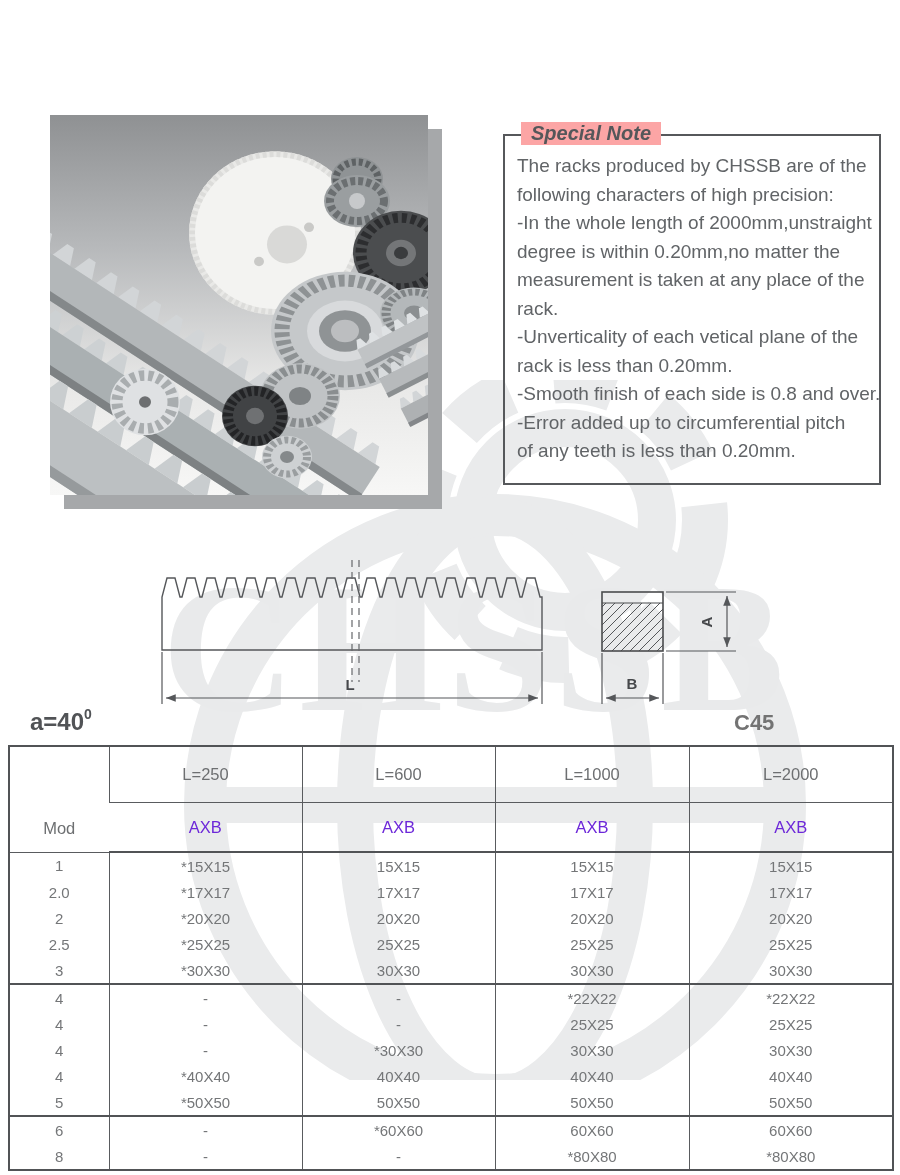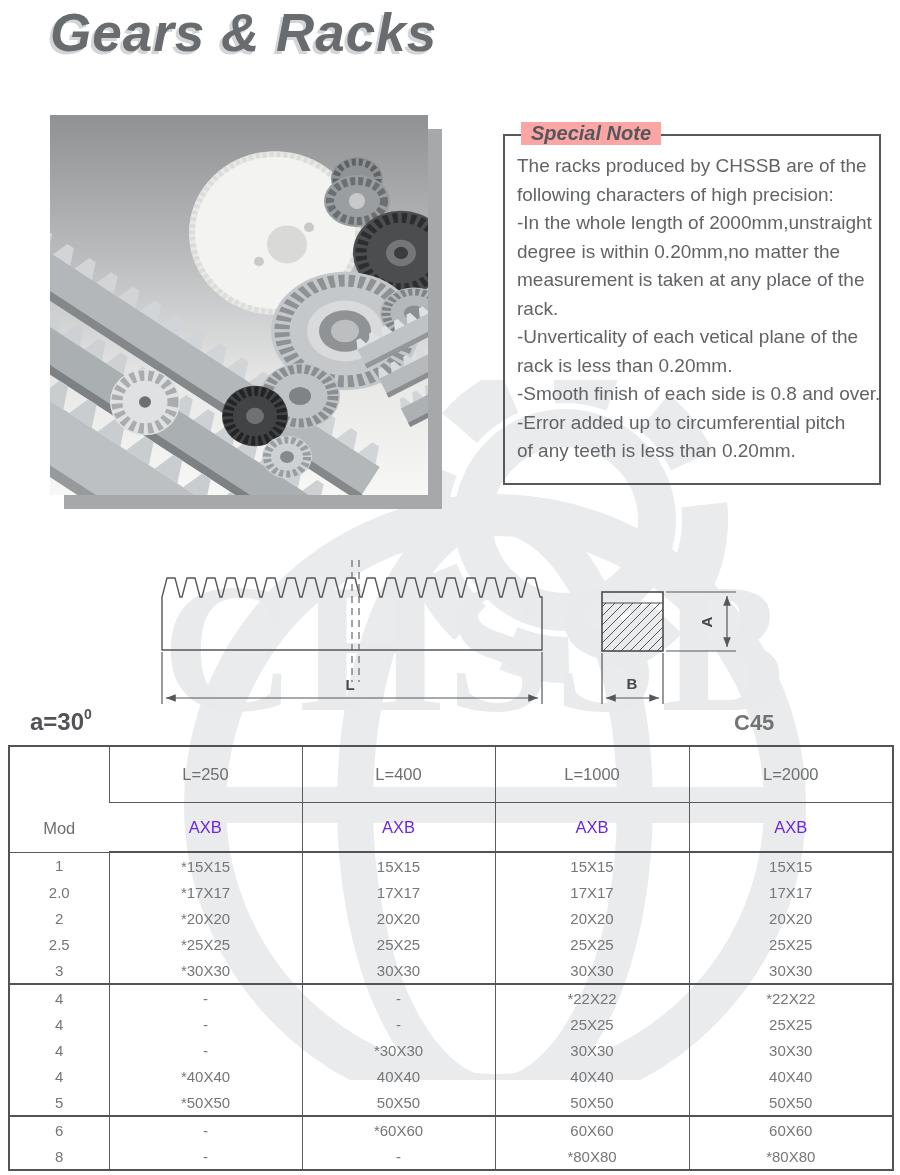--- a/index.html
+++ b/index.html
@@ -67,21 +67,20 @@
     <g fill="none" stroke="#eaebec">
       <circle cx="565" cy="140" r="140" stroke-width="46" stroke-dasharray="62 46"></circle>
       <circle cx="565" cy="140" r="92" stroke-width="38"></circle>
       <circle cx="495" cy="425" r="290" stroke-width="42"></circle>
       <ellipse cx="495" cy="425" rx="140" ry="290" stroke-width="36"></ellipse>
       <line x1="210" y1="425" x2="780" y2="425" stroke-width="36"></line>
     </g>
     <text x="475" y="330" text-anchor="middle" font-family="Liberation Serif, serif" font-weight="bold" font-size="185" letter-spacing="4" fill="#e9eaeb">CHSSB</text>
   </svg>
 
-  <h1 class="title">Gears &amp; Racks</h1>
 
   <div class="photo-shadow"></div>
   <div class="photo">
     <svg viewBox="0 0 378 380" width="378" height="380">
       <defs>
         <linearGradient id="pg" x1="0" y1="0" x2="0" y2="1">
           <stop offset="0" stop-color="#8f9193"></stop>
           <stop offset="0.35" stop-color="#b7b9bb"></stop>
           <stop offset="0.72" stop-color="#e9e9e8"></stop>
           <stop offset="1" stop-color="#f7f7f6"></stop>
@@ -237,36 +236,36 @@
     <text transform="translate(622,70) rotate(-90)" text-anchor="middle">A</text>
 
     <g stroke="#55575a" stroke-width="1.2">
       <line x1="512" y1="101" x2="512" y2="152"></line>
       <line x1="573" y1="101" x2="573" y2="152"></line>
       <line x1="516" y1="146" x2="569" y2="146" marker-start="url(#ar)" marker-end="url(#ar)"></line>
     </g>
     <text x="542" y="137" text-anchor="middle">B</text>
   </svg>
 
-  <div class="alpha"><span>a=30</span><sup>0</sup></div>
+  <div class="alpha"><span>a=40</span><sup>0</sup></div>
   <div class="material">C45</div>
 
   <table class="spec-table">
     <colgroup>
         <col class="col-mod">
         <col class="col-a">
         <col class="col-b">
         <col class="col-c">
         <col class="col-d">
       </colgroup>
     <tbody>
         <tr class="lrow">
       <td rowspan="2" class="mod-h">Mod</td>
       <td>L=250</td>
-      <td>L=400</td>
+      <td>L=600</td>
       <td>L=1000</td>
       <td>L=2000</td>
     </tr>
     <tr class="axbrow">
       <td>AXB</td>
       <td>AXB</td>
       <td>AXB</td>
       <td>AXB</td>
     </tr>
     <tr class="body-row">

